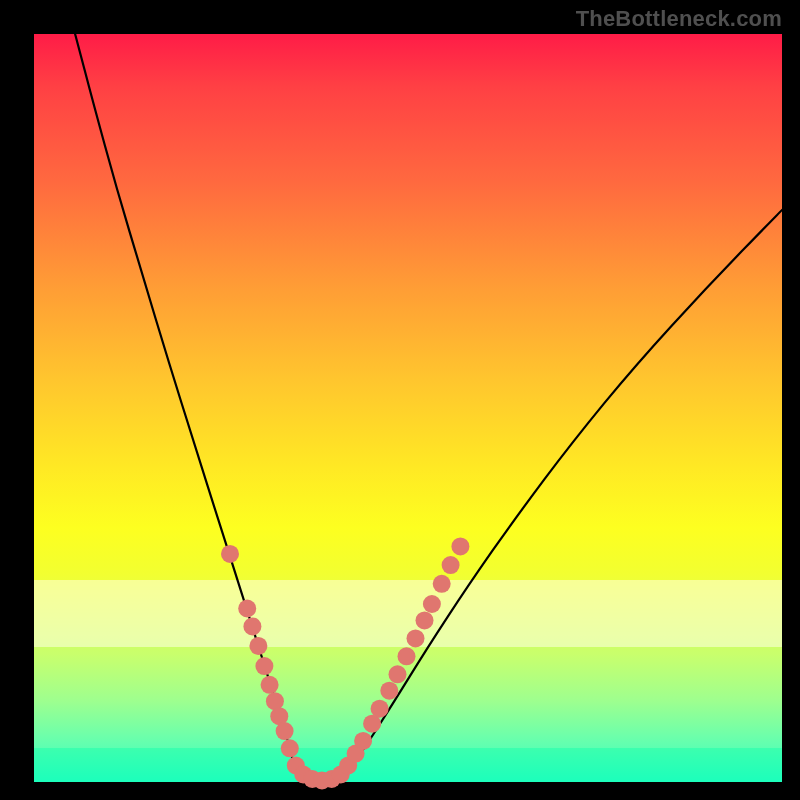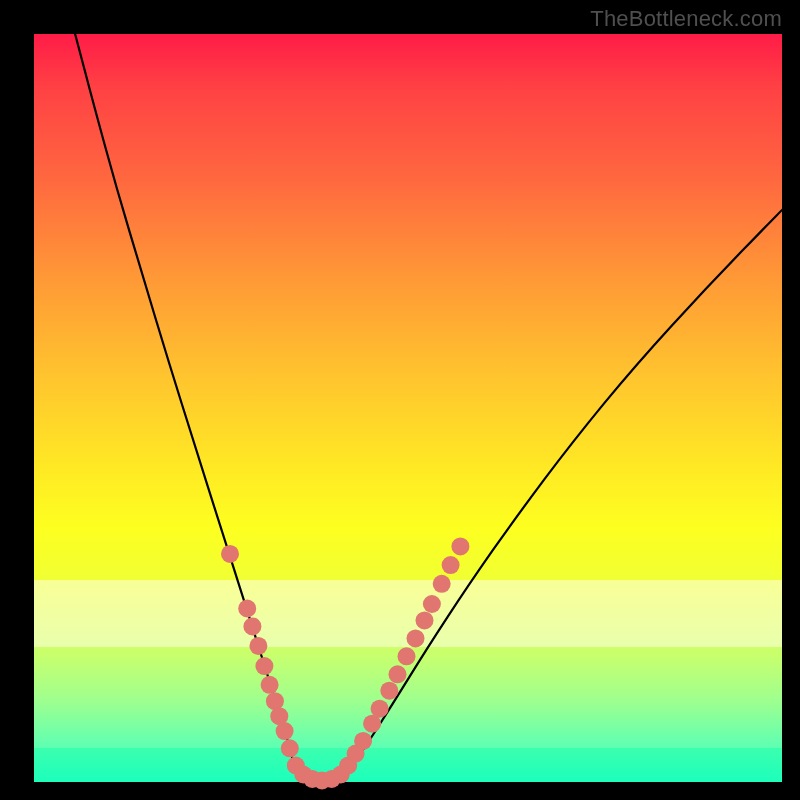--- a/index.html
+++ b/index.html
@@ -9,21 +9,21 @@
     top: 0; left: 0;
     width: 800px; height: 800px;
     background: #000;
   }
   .watermark {
     position: absolute;
     top: 6px;
     right: 18px;
     font-family: Arial, Helvetica, sans-serif;
     font-size: 22px;
-    font-weight: 400;
+    font-weight: 700;
     color: #4f4f4f;
     letter-spacing: 0.2px;
   }
   .plot {
     position: absolute;
     top: 34px;
     left: 34px;
     width: 748px;
     height: 748px;
     background: linear-gradient(to bottom,

